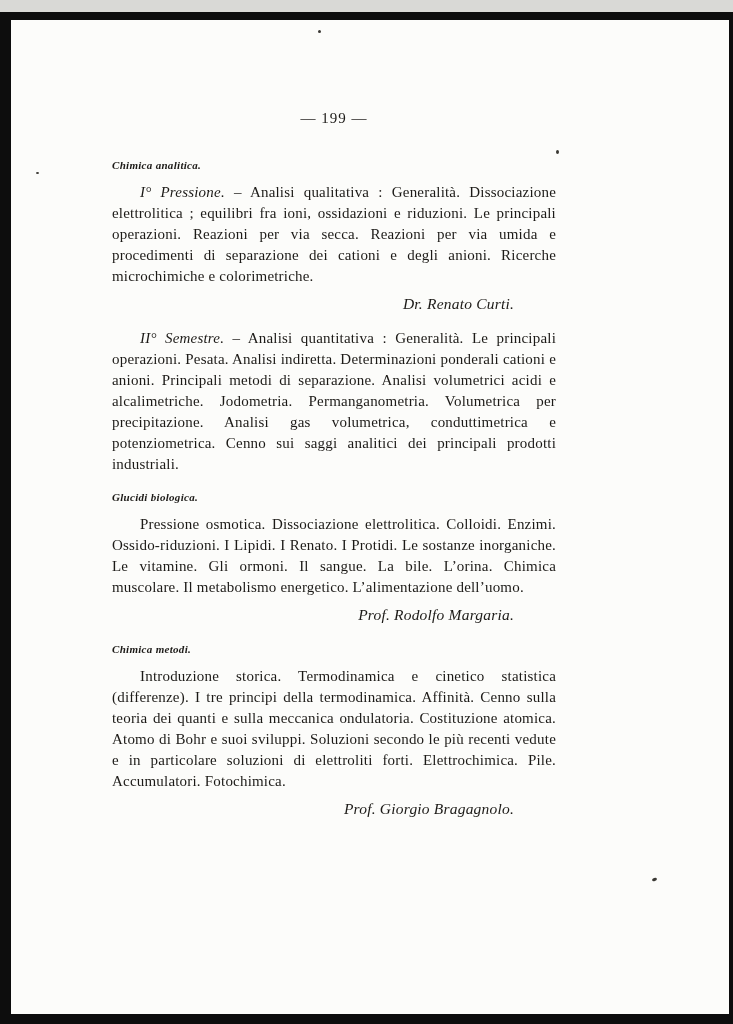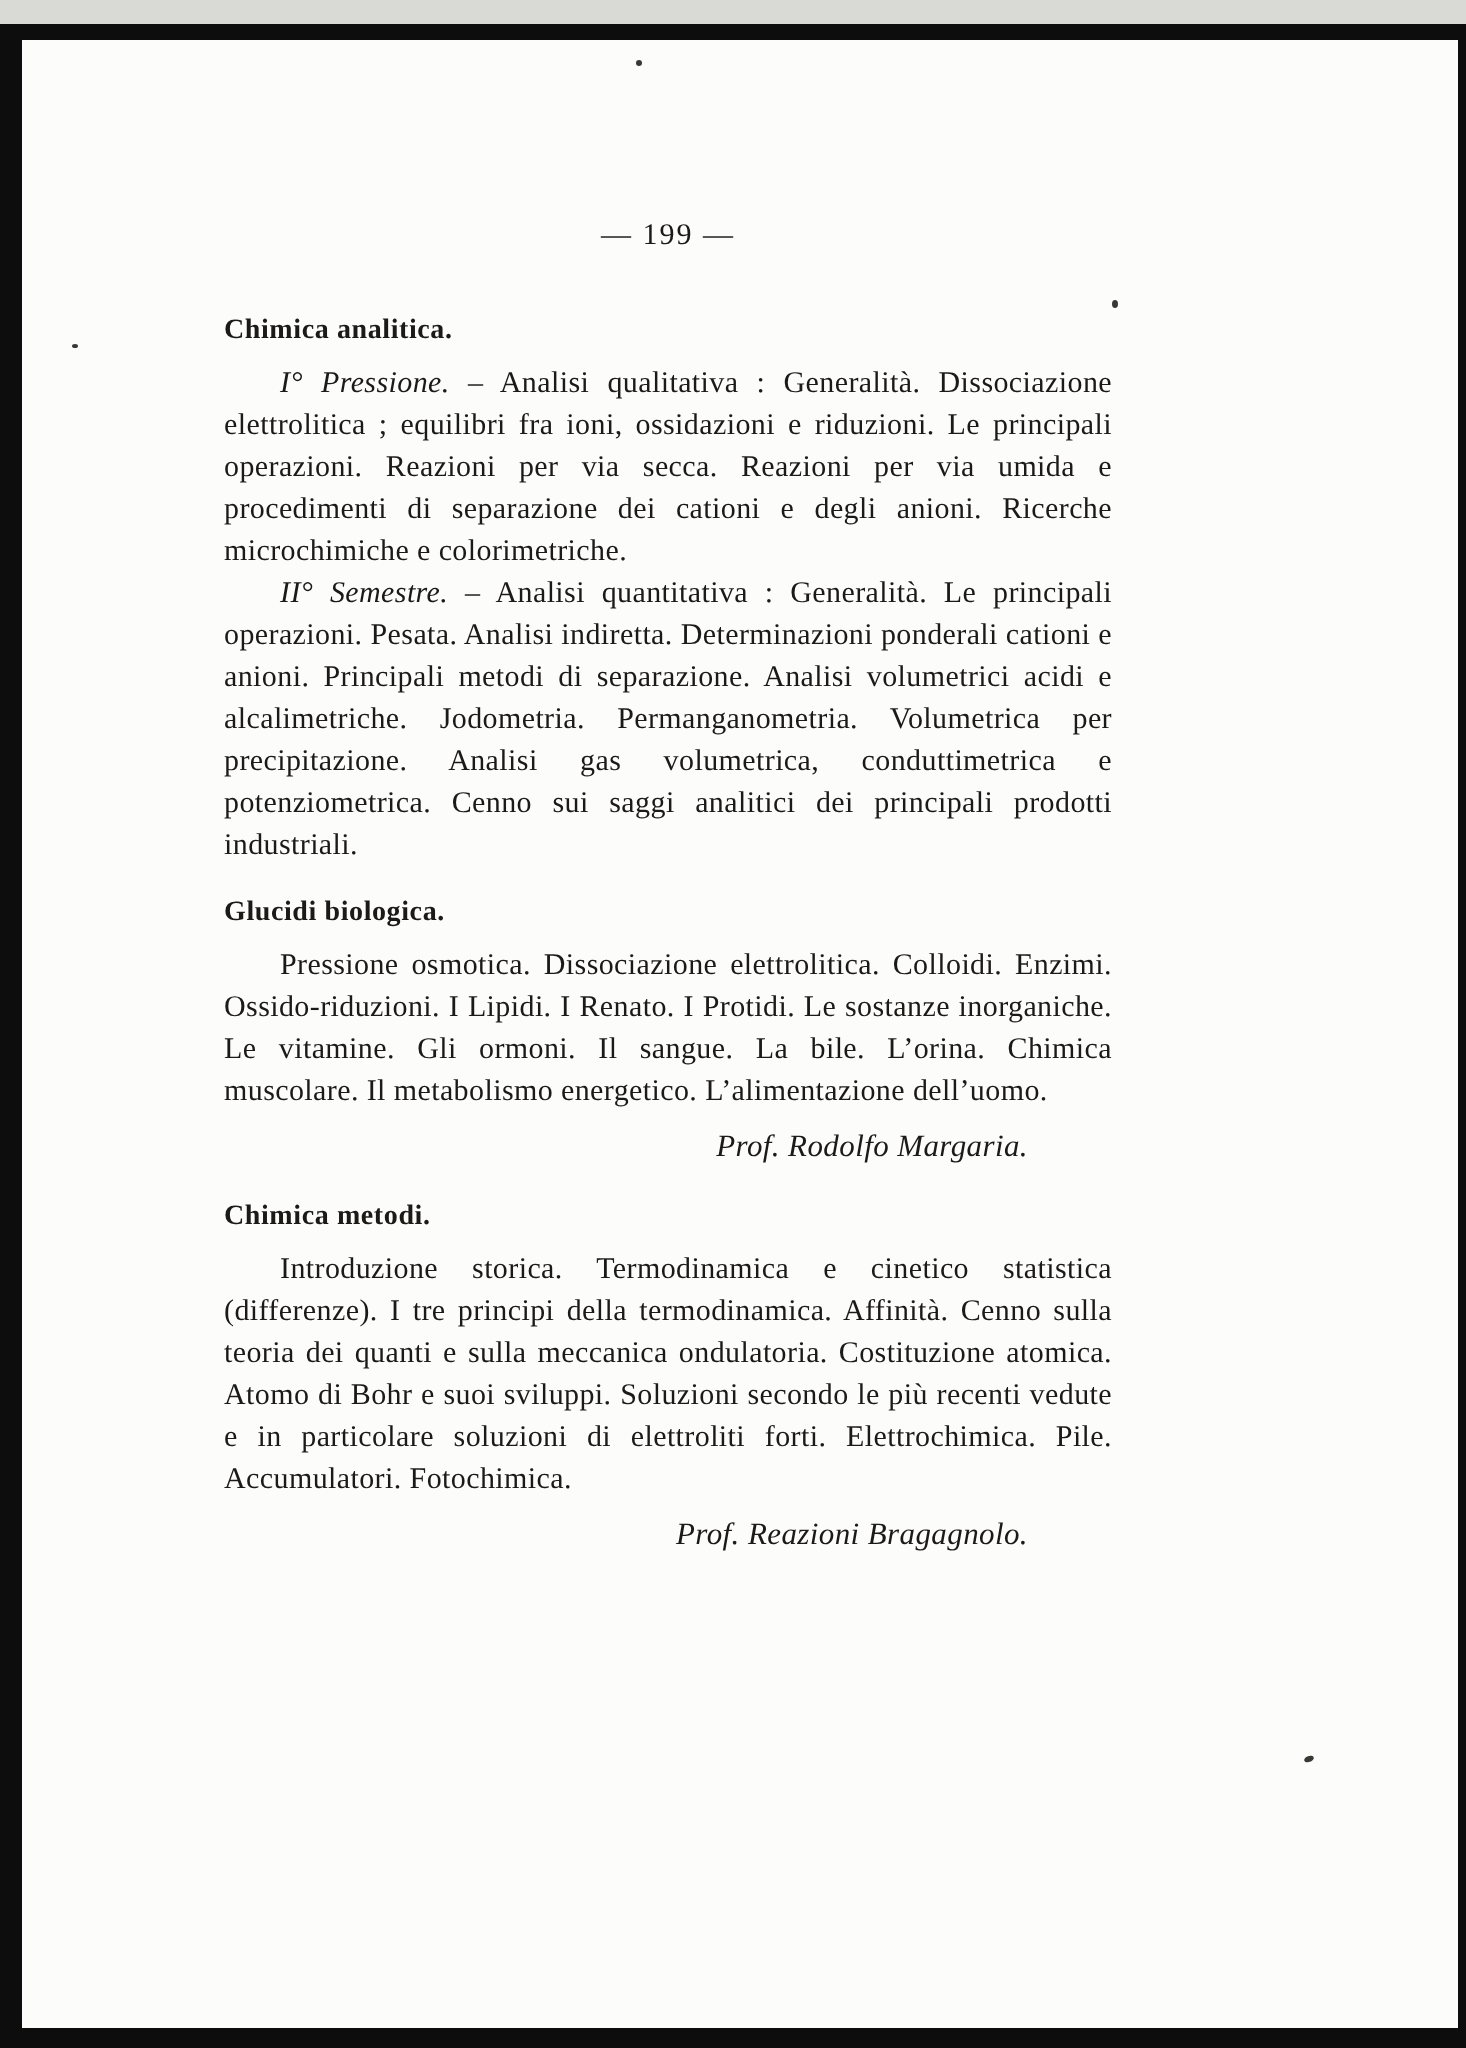--- a/index.html
+++ b/index.html
@@ -39,24 +39,25 @@
     line-height: 21px;
     letter-spacing: 0.2px;
   }
   .pagenum {
     text-align: center;
     margin: 0 0 26px 0;
     font-size: 15px;
     letter-spacing: 1px;
   }
   h2.heading {
-    font-size: 14px;
+    font-size: 11px;
     font-weight: bold;
     margin: 12px 0 6px 0;
     letter-spacing: 0.3px;
+    font-style: italic;
   }
   p.para {
     margin: 0;
     text-align: justify;
     text-indent: 28px;
   }
   .lead { font-style: italic; }
   p.sig {
     margin: 6px 42px 14px 0;
     text-align: right;
@@ -80,32 +81,33 @@
   <div class="speck speck-3"></div>
   <div class="speck speck-4"></div>
 
   <main class="content">
 
     <div class="pagenum">— 199 —</div>
 
     <section>
       <h2 class="heading">Chimica analitica.</h2>
       <p class="para"><span class="lead">I° Pressione.</span> <span>– Analisi qualitativa : Generalità. Dissociazione elettrolitica ; equilibri fra ioni, ossidazioni e riduzioni. Le principali operazioni. Reazioni per via secca. Reazioni per via umida e procedimenti di separazione dei cationi e degli anioni. Ricerche microchimiche e colorimetriche.</span></p>
+      <p class="sig">Dr. Renato Curti.</p>
     </section>
 
     <section>
       <p class="para"><span class="lead">II° Semestre.</span> <span>– Analisi quantitativa : Generalità. Le principali operazioni. Pesata. Analisi indiretta. Determinazioni ponderali cationi e anioni. Principali metodi di separazione. Analisi volumetrici acidi e alcalimetriche. Jodometria. Permanganometria. Volumetrica per precipitazione. Analisi gas volumetrica, conduttimetrica e potenziometrica. Cenno sui saggi analitici dei principali prodotti industriali.</span></p>
     </section>
 
     <section>
       <h2 class="heading">Glucidi biologica.</h2>
       <p class="para">Pressione osmotica. Dissociazione elettrolitica. Colloidi. Enzimi. Ossido-riduzioni. I Lipidi. I Renato. I Protidi. Le sostanze inorganiche. Le vitamine. Gli ormoni. Il sangue. La bile. L’orina. Chimica muscolare. Il metabolismo energetico. L’alimentazione dell’uomo.</p>
       <p class="sig">Prof. Rodolfo Margaria.</p>
     </section>
 
     <section>
       <h2 class="heading">Chimica metodi.</h2>
       <p class="para">Introduzione storica. Termodinamica e cinetico statistica (differenze). I tre principi della termodinamica. Affinità. Cenno sulla teoria dei quanti e sulla meccanica ondulatoria. Costituzione atomica. Atomo di Bohr e suoi sviluppi. Soluzioni secondo le più recenti vedute e in particolare soluzioni di elettroliti forti. Elettrochimica. Pile. Accumulatori. Fotochimica.</p>
-      <p class="sig">Prof. Reazioni Bragagnolo.</p>
+      <p class="sig">Prof. Giorgio Bragagnolo.</p>
     </section>
 
   </main>
 </div>
 
 </body></html>

